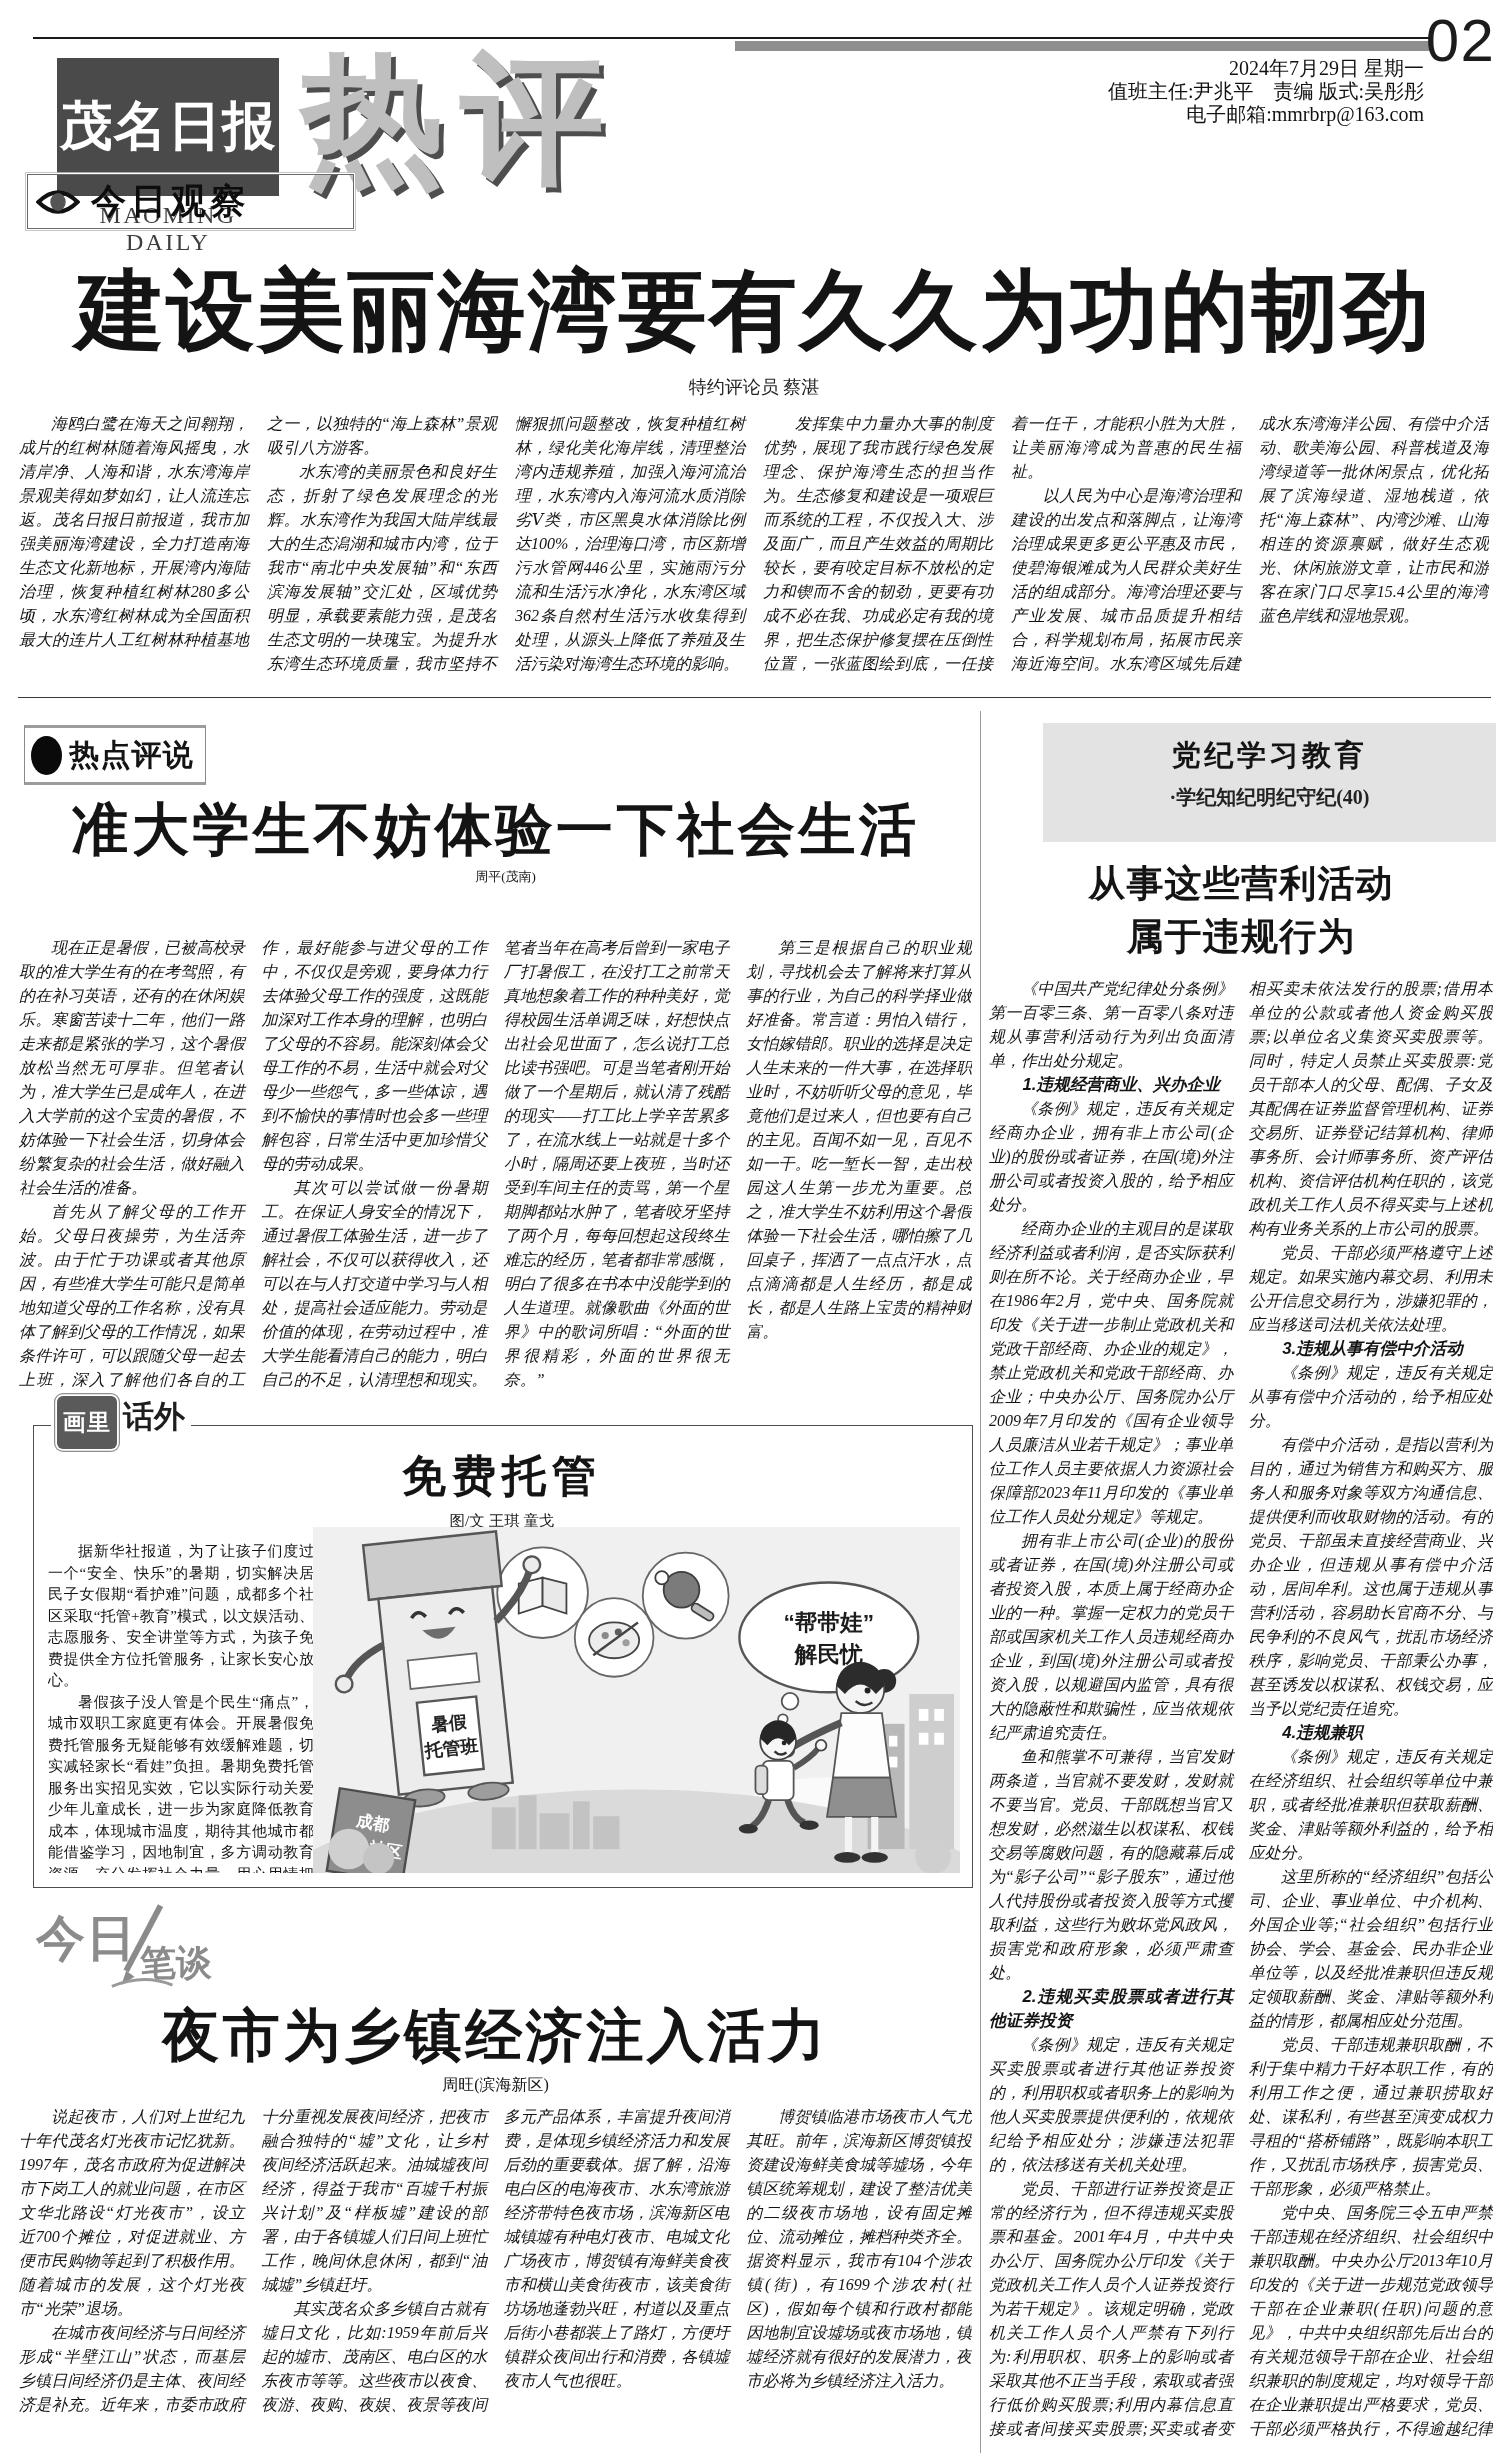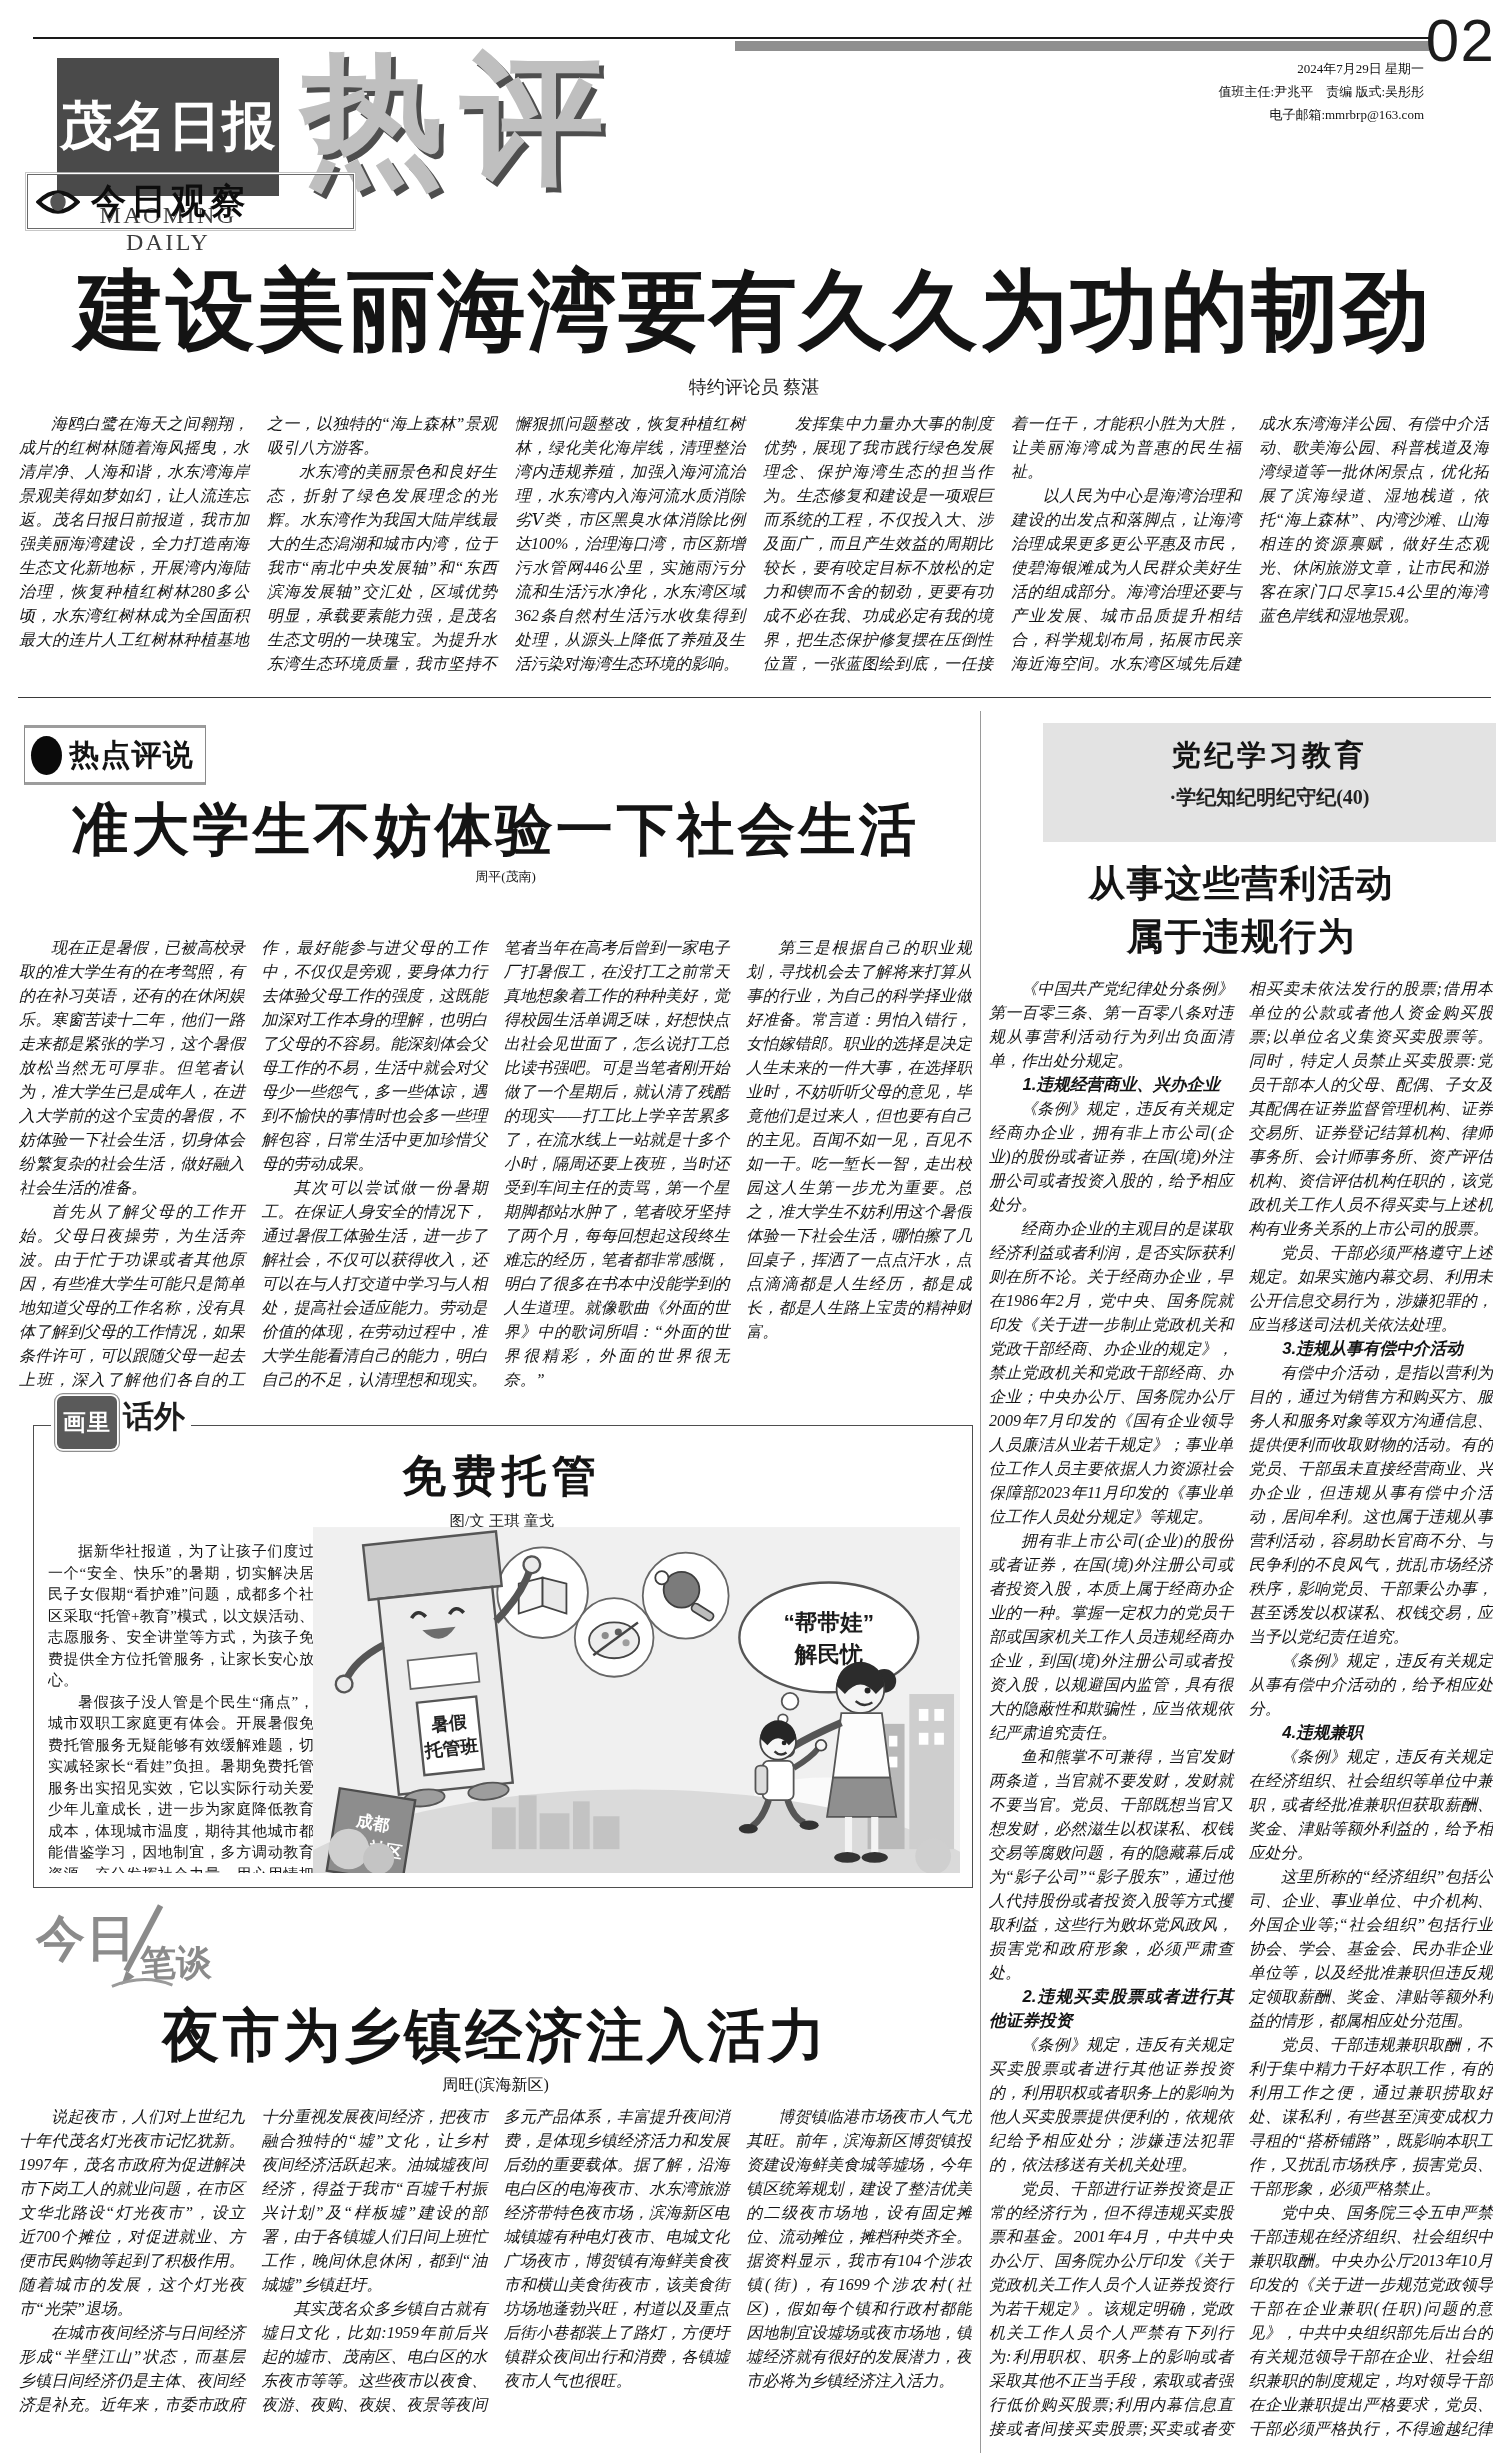--- a/index.html
+++ b/index.html
@@ -10,21 +10,21 @@
   .body-text{font-size:16px;line-height:24px;text-align:justify;overflow:hidden;font-style:italic;}
   .body-text p{margin:0;text-indent:2em;}
   .cols6{column-count:6;column-gap:18px;}
   .cols4{column-count:4;column-gap:16.7px;}
   .cols2{column-count:2;column-gap:15.5px;}
   .blk-h{font-family:"Liberation Sans","DejaVu Sans",sans-serif;font-weight:bold;font-size:16.7px;}
   
   #toprule{left:33px;top:37px;width:1399px;height:1.8px;background:#1a1a1a;}
   #topbar-gray{left:735px;top:41px;width:694px;height:9.5px;background:#8f8f8f;}
   #pagenum{right:13px;top:6px;font-size:60px;font-family:"Liberation Sans",sans-serif;color:#1c1c1c;letter-spacing:1.2px;}
-  #head-info{right:84px;top:57px;text-align:right;font-size:13px;line-height:23px;color:#111;}
+  #head-info{right:84px;top:57px;text-align:right;font-size:20px;line-height:23px;color:#111;}
   #logo-box{left:57px;top:58px;width:222px;height:138px;background:#4a4a4a;display:flex;align-items:center;justify-content:center;}
   #logo-box .cn{color:#fff;font-size:53px;font-weight:bold;letter-spacing:1.2px;}
   #logo-en{left:57px;top:202px;width:222px;text-align:center;font-size:24px;letter-spacing:2.4px;color:#3d3d3d;}
   #section-name{left:301px;top:43px;font-size:143px;font-weight:bold;color:#bfbfbf;
                 text-shadow:4.8px 4.8px 0 #4e4e4e;letter-spacing:16.7px;line-height:155px;}
   
   #observe-badge{left:27px;top:174px;width:327px;height:55px;border:1.8px solid #6a6a6a;
                  box-shadow:0 0 0 1.2px #fff,0 0 0 1.8px #aaa;display:flex;align-items:center;gap:10.7px;padding-left:8.4px;box-sizing:border-box;}
   #observe-badge .txt{font-size:35px;font-weight:bold;letter-spacing:4.8px;color:#0d0d0d;}
   #observe-headline{left:0;top:261px;width:1508px;font-size:88px;font-weight:bold;letter-spacing:2.4px;line-height:101px;}
@@ -272,22 +272,22 @@
       <p class="blk-h">1.违规经营商业、兴办企业</p>
       <p>《条例》规定，违反有关规定经商办企业，拥有非上市公司(企业)的股份或者证券，在国(境)外注册公司或者投资入股的，给予相应处分。</p>
       <p>经商办企业的主观目的是谋取经济利益或者利润，是否实际获利则在所不论。关于经商办企业，早在1986年2月，党中央、国务院就印发《关于进一步制止党政机关和党政干部经商、办企业的规定》，禁止党政机关和党政干部经商、办企业；中央办公厅、国务院办公厅2009年7月印发的《国有企业领导人员廉洁从业若干规定》；事业单位工作人员主要依据人力资源社会保障部2023年11月印发的《事业单位工作人员处分规定》等规定。</p>
       <p>拥有非上市公司(企业)的股份或者证券，在国(境)外注册公司或者投资入股，本质上属于经商办企业的一种。掌握一定权力的党员干部或国家机关工作人员违规经商办企业，到国(境)外注册公司或者投资入股，以规避国内监管，具有很大的隐蔽性和欺骗性，应当依规依纪严肃追究责任。</p>
       <p>鱼和熊掌不可兼得，当官发财两条道，当官就不要发财，发财就不要当官。党员、干部既想当官又想发财，必然滋生以权谋私、权钱交易等腐败问题，有的隐藏幕后成为“影子公司”“影子股东”，通过他人代持股份或者投资入股等方式攫取利益，这些行为败坏党风政风，损害党和政府形象，必须严肃查处。</p>
       <p class="blk-h">2.违规买卖股票或者进行其他证券投资</p>
       <p>《条例》规定，违反有关规定买卖股票或者进行其他证券投资的，利用职权或者职务上的影响为他人买卖股票提供便利的，依规依纪给予相应处分；涉嫌违法犯罪的，依法移送有关机关处理。</p>
       <p>党员、干部进行证券投资是正常的经济行为，但不得违规买卖股票和基金。2001年4月，中共中央办公厅、国务院办公厅印发《关于党政机关工作人员个人证券投资行为若干规定》。该规定明确，党政机关工作人员个人严禁有下列行为:利用职权、职务上的影响或者采取其他不正当手段，索取或者强行低价购买股票;利用内幕信息直接或者间接买卖股票;买卖或者变相买卖未依法发行的股票;借用本单位的公款或者他人资金购买股票;以单位名义集资买卖股票等。同时，特定人员禁止买卖股票:党员干部本人的父母、配偶、子女及其配偶在证券监督管理机构、证券交易所、证券登记结算机构、律师事务所、会计师事务所、资产评估机构、资信评估机构任职的，该党政机关工作人员不得买卖与上述机构有业务关系的上市公司的股票。</p>
       <p>党员、干部必须严格遵守上述规定。如果实施内幕交易、利用未公开信息交易行为，涉嫌犯罪的，应当移送司法机关依法处理。</p>
       <p class="blk-h">3.违规从事有偿中介活动</p>
+      <p>《条例》规定，违反有关规定从事有偿中介活动的，给予相应处分。</p>
       <p>有偿中介活动，是指以营利为目的，通过为销售方和购买方、服务人和服务对象等双方沟通信息、提供便利而收取财物的活动。有的党员、干部虽未直接经营商业、兴办企业，但违规从事有偿中介活动，居间牟利。这也属于违规从事营利活动，容易助长官商不分、与民争利的不良风气，扰乱市场经济秩序，影响党员、干部秉公办事，甚至诱发以权谋私、权钱交易，应当予以党纪责任追究。</p>
-      <p>《条例》规定，违反有关规定从事有偿中介活动的，给予相应处分。</p>
       <p class="blk-h">4.违规兼职</p>
       <p>《条例》规定，违反有关规定在经济组织、社会组织等单位中兼职，或者经批准兼职但获取薪酬、奖金、津贴等额外利益的，给予相应处分。</p>
       <p>这里所称的“经济组织”包括公司、企业、事业单位、中介机构、外国企业等;“社会组织”包括行业协会、学会、基金会、民办非企业单位等，以及经批准兼职但违反规定领取薪酬、奖金、津贴等额外利益的情形，都属相应处分范围。</p>
       <p>党员、干部违规兼职取酬，不利于集中精力干好本职工作，有的利用工作之便，通过兼职捞取好处、谋私利，有些甚至演变成权力寻租的“搭桥铺路”，既影响本职工作，又扰乱市场秩序，损害党员、干部形象，必须严格禁止。</p>
       <p>党中央、国务院三令五申严禁干部违规在经济组织、社会组织中兼职取酬。中央办公厅2013年10月印发的《关于进一步规范党政领导干部在企业兼职(任职)问题的意见》，中共中央组织部先后出台的有关规范领导干部在企业、社会组织兼职的制度规定，均对领导干部在企业兼职提出严格要求，党员、干部必须严格执行，不得逾越纪律红线，否则将受到严肃追责，并依规依纪从严格处理。</p>
     </div>
 
 </div>
 
 

